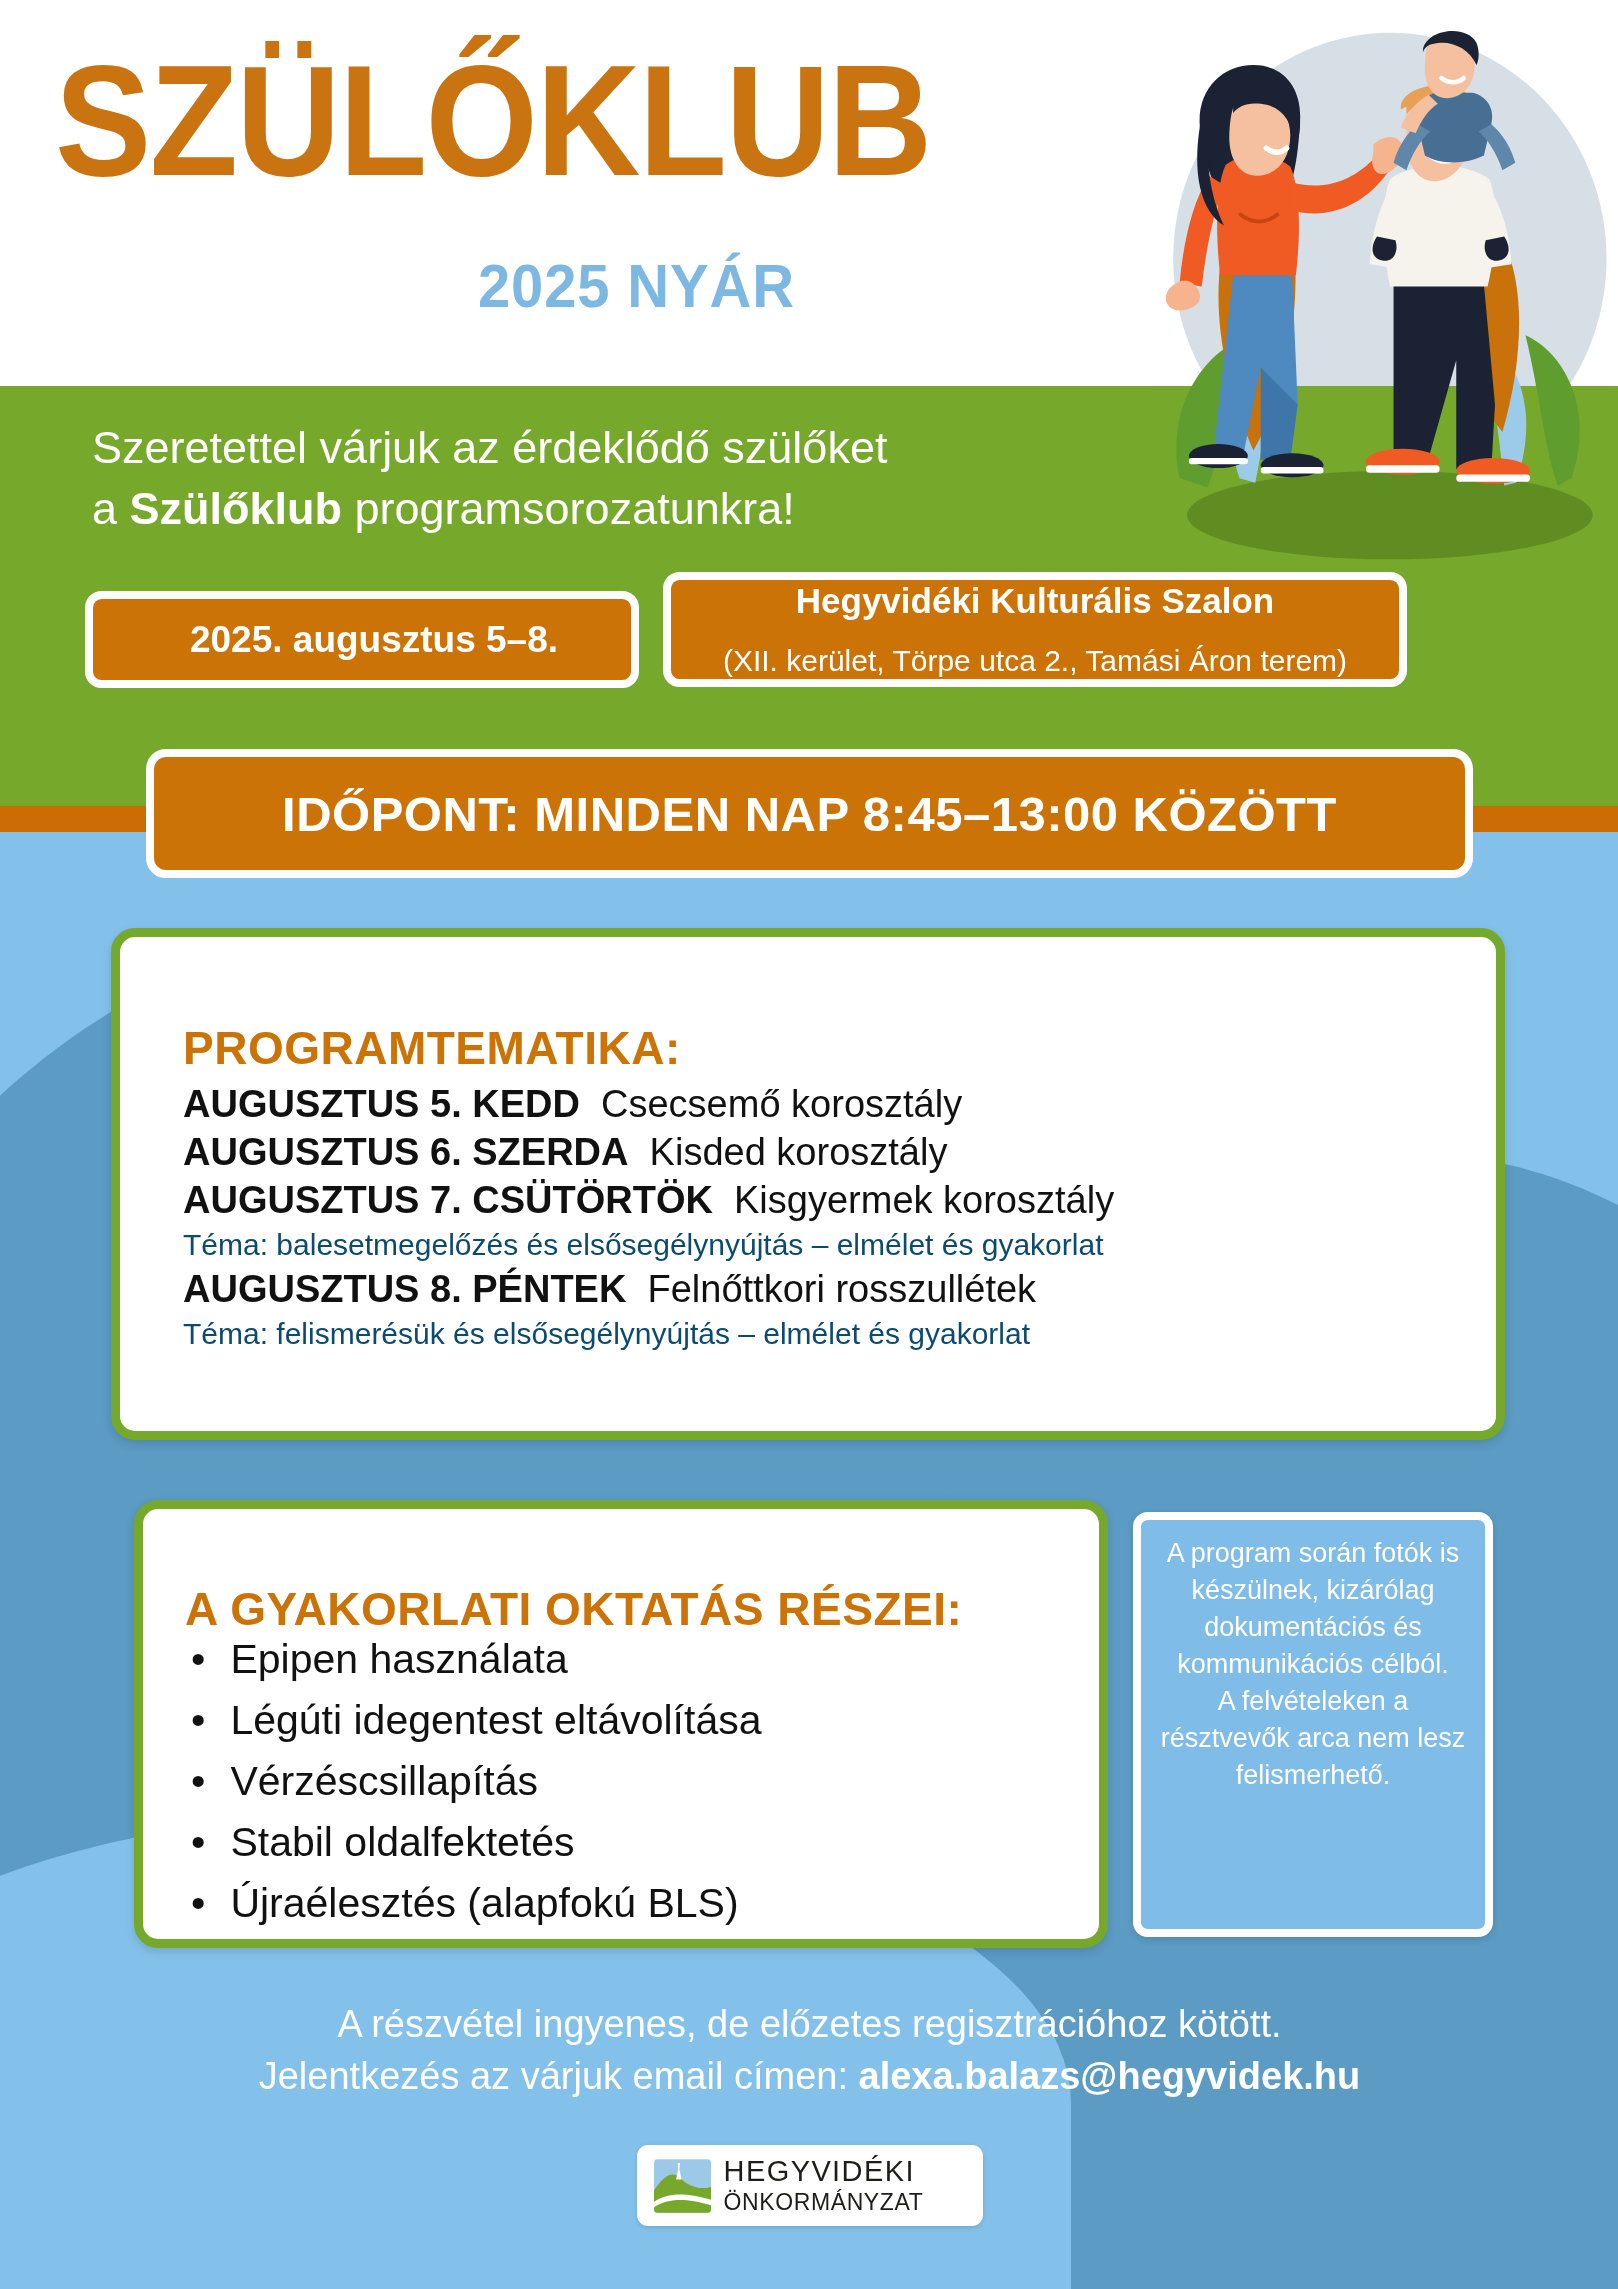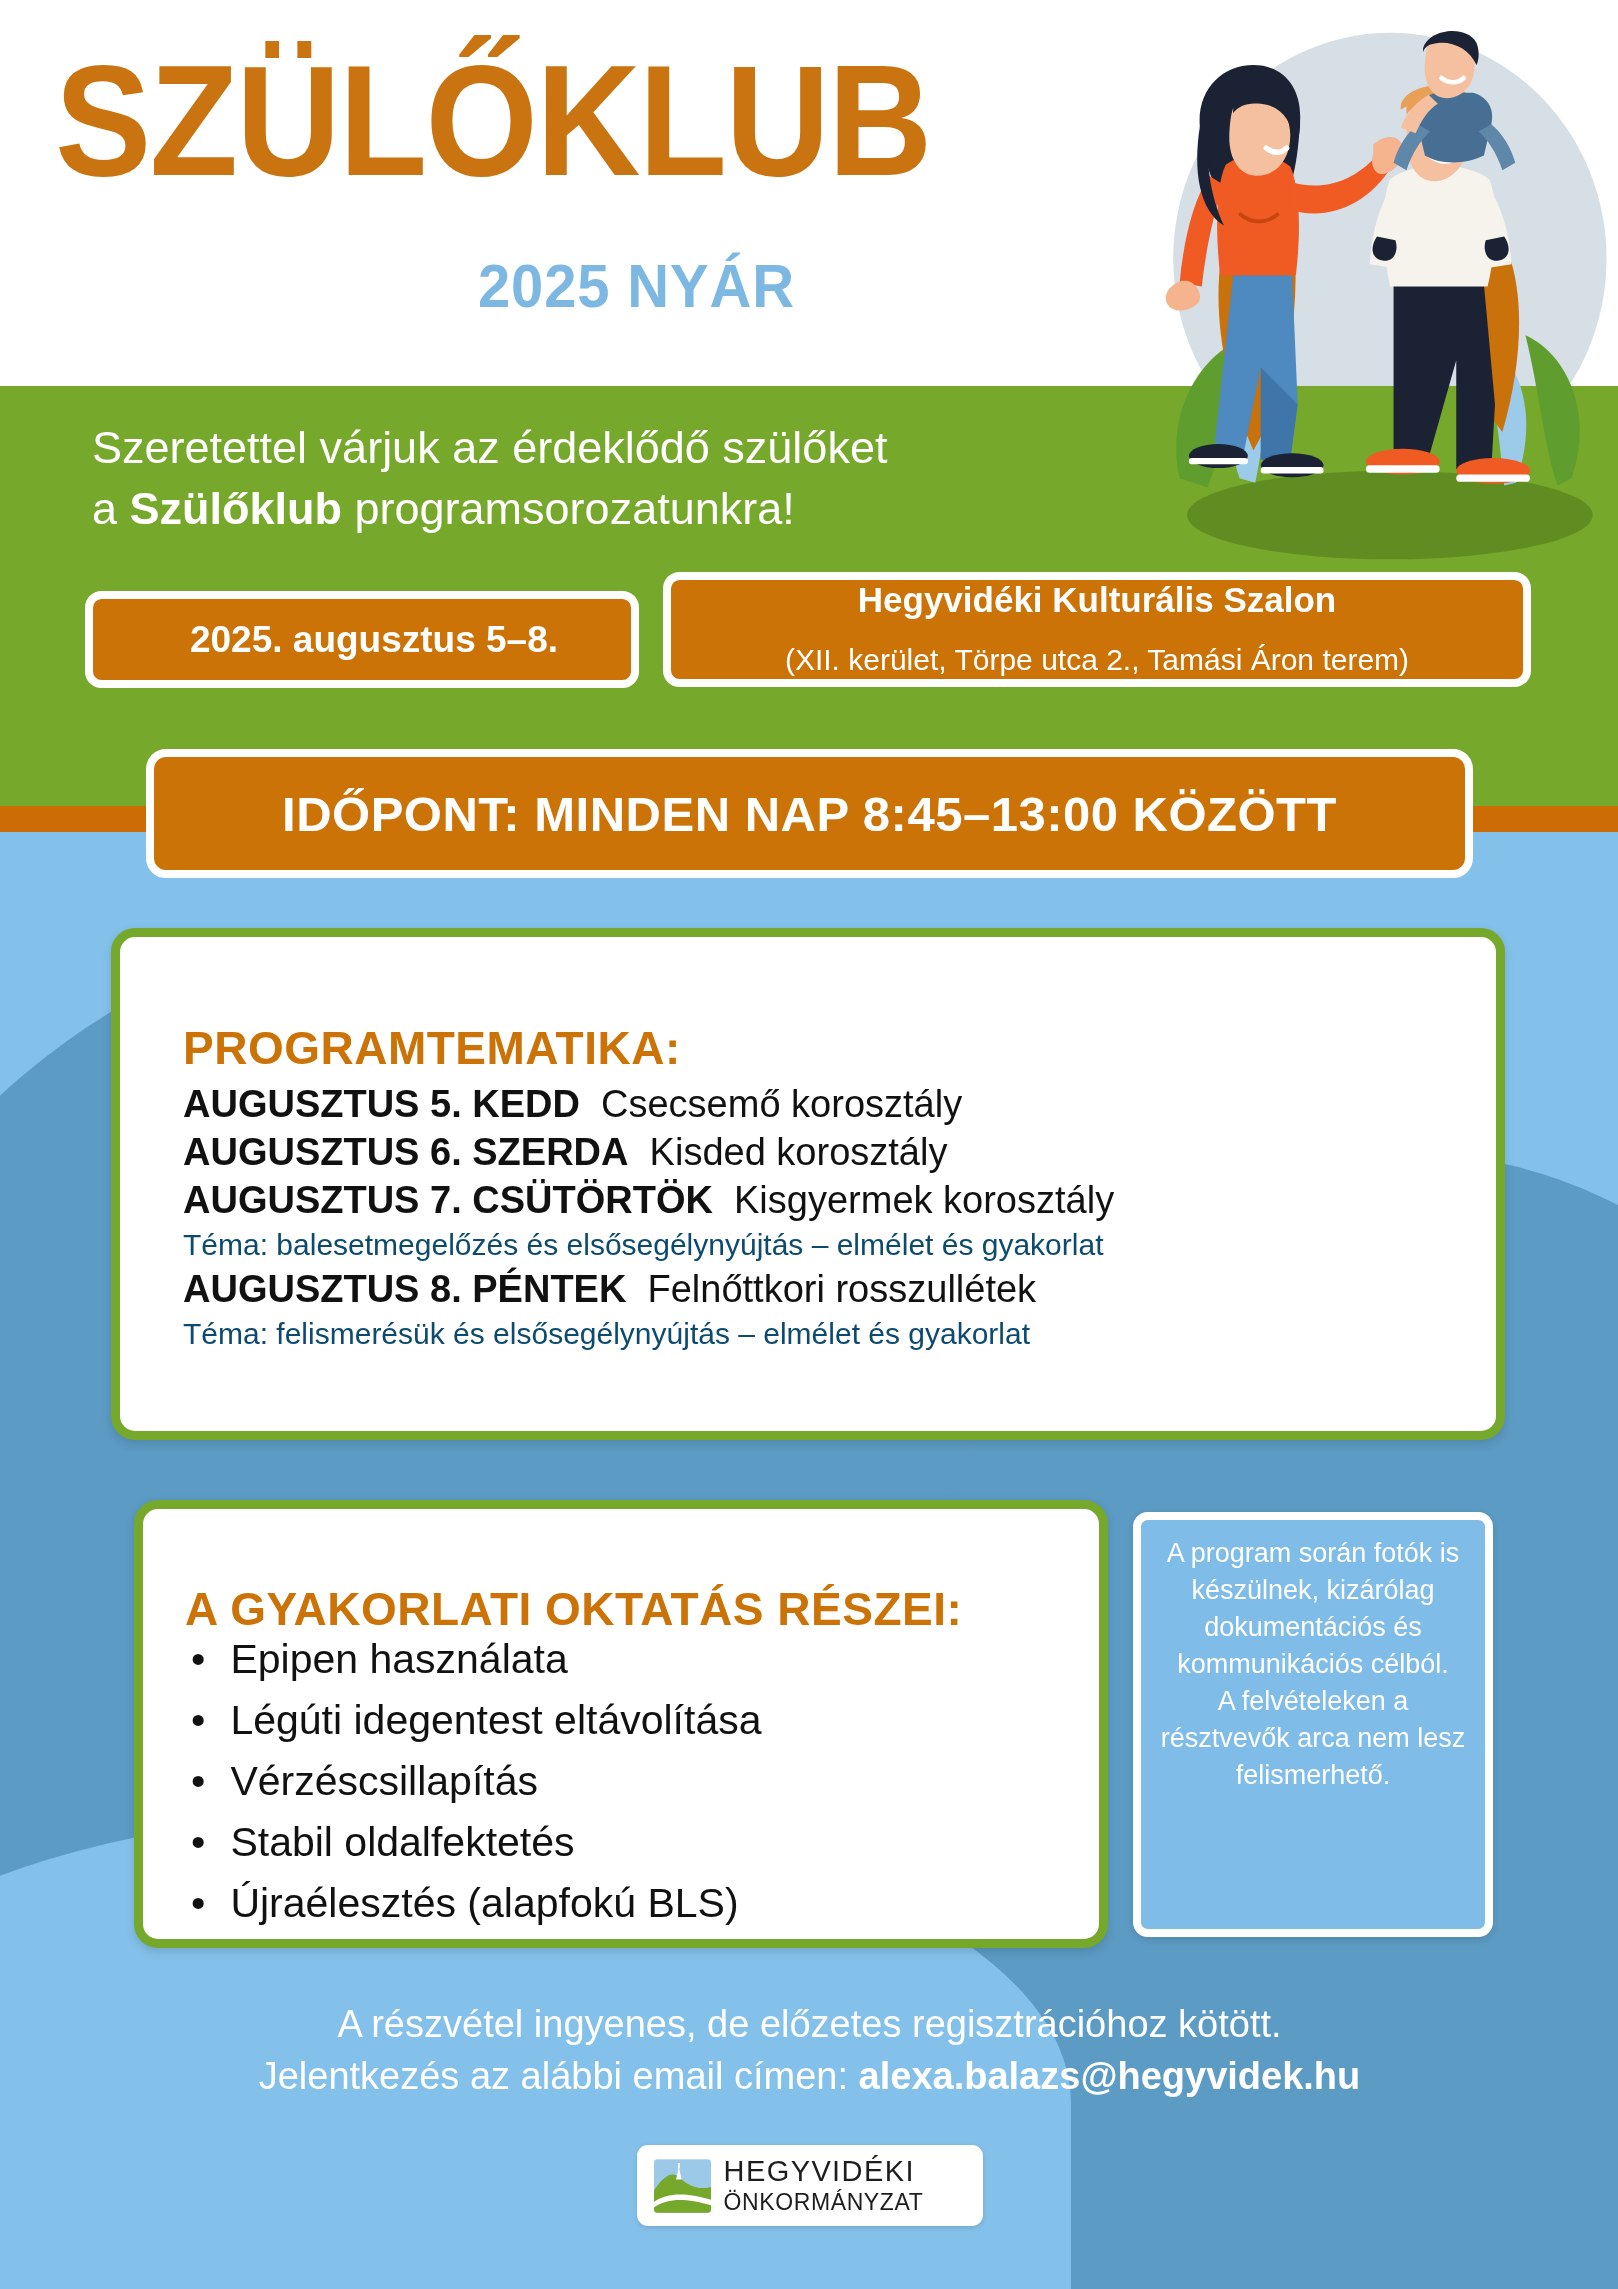--- a/index.html
+++ b/index.html
@@ -79,21 +79,21 @@
     border-radius:16.6px;
     box-sizing:border-box;
     color:#ffffff;
     display:flex;flex-direction:column;
     align-items:center;justify-content:center;
     text-align:center;
   }
   .pill-date{left:85px;top:591px;width:554px;height:97px;}
   .pill-date .l1{font-size:37px;font-weight:bold;line-height:41px;margin-left:24px;}
 
-  .pill-venue{left:663px;top:572px;width:868px;height:115px;justify-content:flex-end;}
+  .pill-venue{left:663px;top:572px;width:744px;height:115px;}
   .pill-venue .l1{font-size:35px;font-weight:bold;line-height:42px;}
   .pill-venue .l2{font-size:30px;line-height:39px;margin-top:19px;}
 
   .pill-time{
     left:146px;top:749px;width:1327px;height:129px;
     border-radius:20px;
   }
   .pill-time .l1{font-size:49px;font-weight:bold;line-height:54px;letter-spacing:0.5px;}
 
   
@@ -301,21 +301,21 @@
       </div>
   </div>
 
   <div class="note" id="note">
       <div>A program során fotók is készülnek, kizárólag dokumentációs és kommunikációs célból.</div>
       <div>A felvételeken a résztvevők arca nem lesz felismerhető.</div>
     </div>
 
   <div class="foot">
     <div class="f1">A részvétel ingyenes, de előzetes regisztrációhoz kötött.</div>
-    <div class="f2"><span>Jelentkezés az alábbi email címen: </span><b>alexa.balazs@hegyvidek.hu</b></div>
+    <div class="f2"><span>Jelentkezés az várjuk email címen: </span><b>alexa.balazs@hegyvidek.hu</b></div>
   </div>
 
   <div class="logo">
     <div class="mark">
       <svg width="57" height="54" viewBox="0 0 62 58" xmlns="http://www.w3.org/2000/svg">
         <rect x="0" y="0" width="62" height="58" fill="#9CC9E8"></rect>
         <path d="M0 34 C 10 18 20 12 28 20 C 36 28 48 34 62 30 L 62 58 L 0 58 Z" fill="#76A82B"></path>
         <path d="M0 46 C 16 36 34 36 62 44 L 62 50 C 34 42 16 42 0 52 Z" fill="#ffffff"></path>
         <path d="M24 22 L 27 8 L 30 22 Z" fill="#ffffff"></path>
         <rect x="26" y="4" width="2" height="6" fill="#ffffff"></rect>

